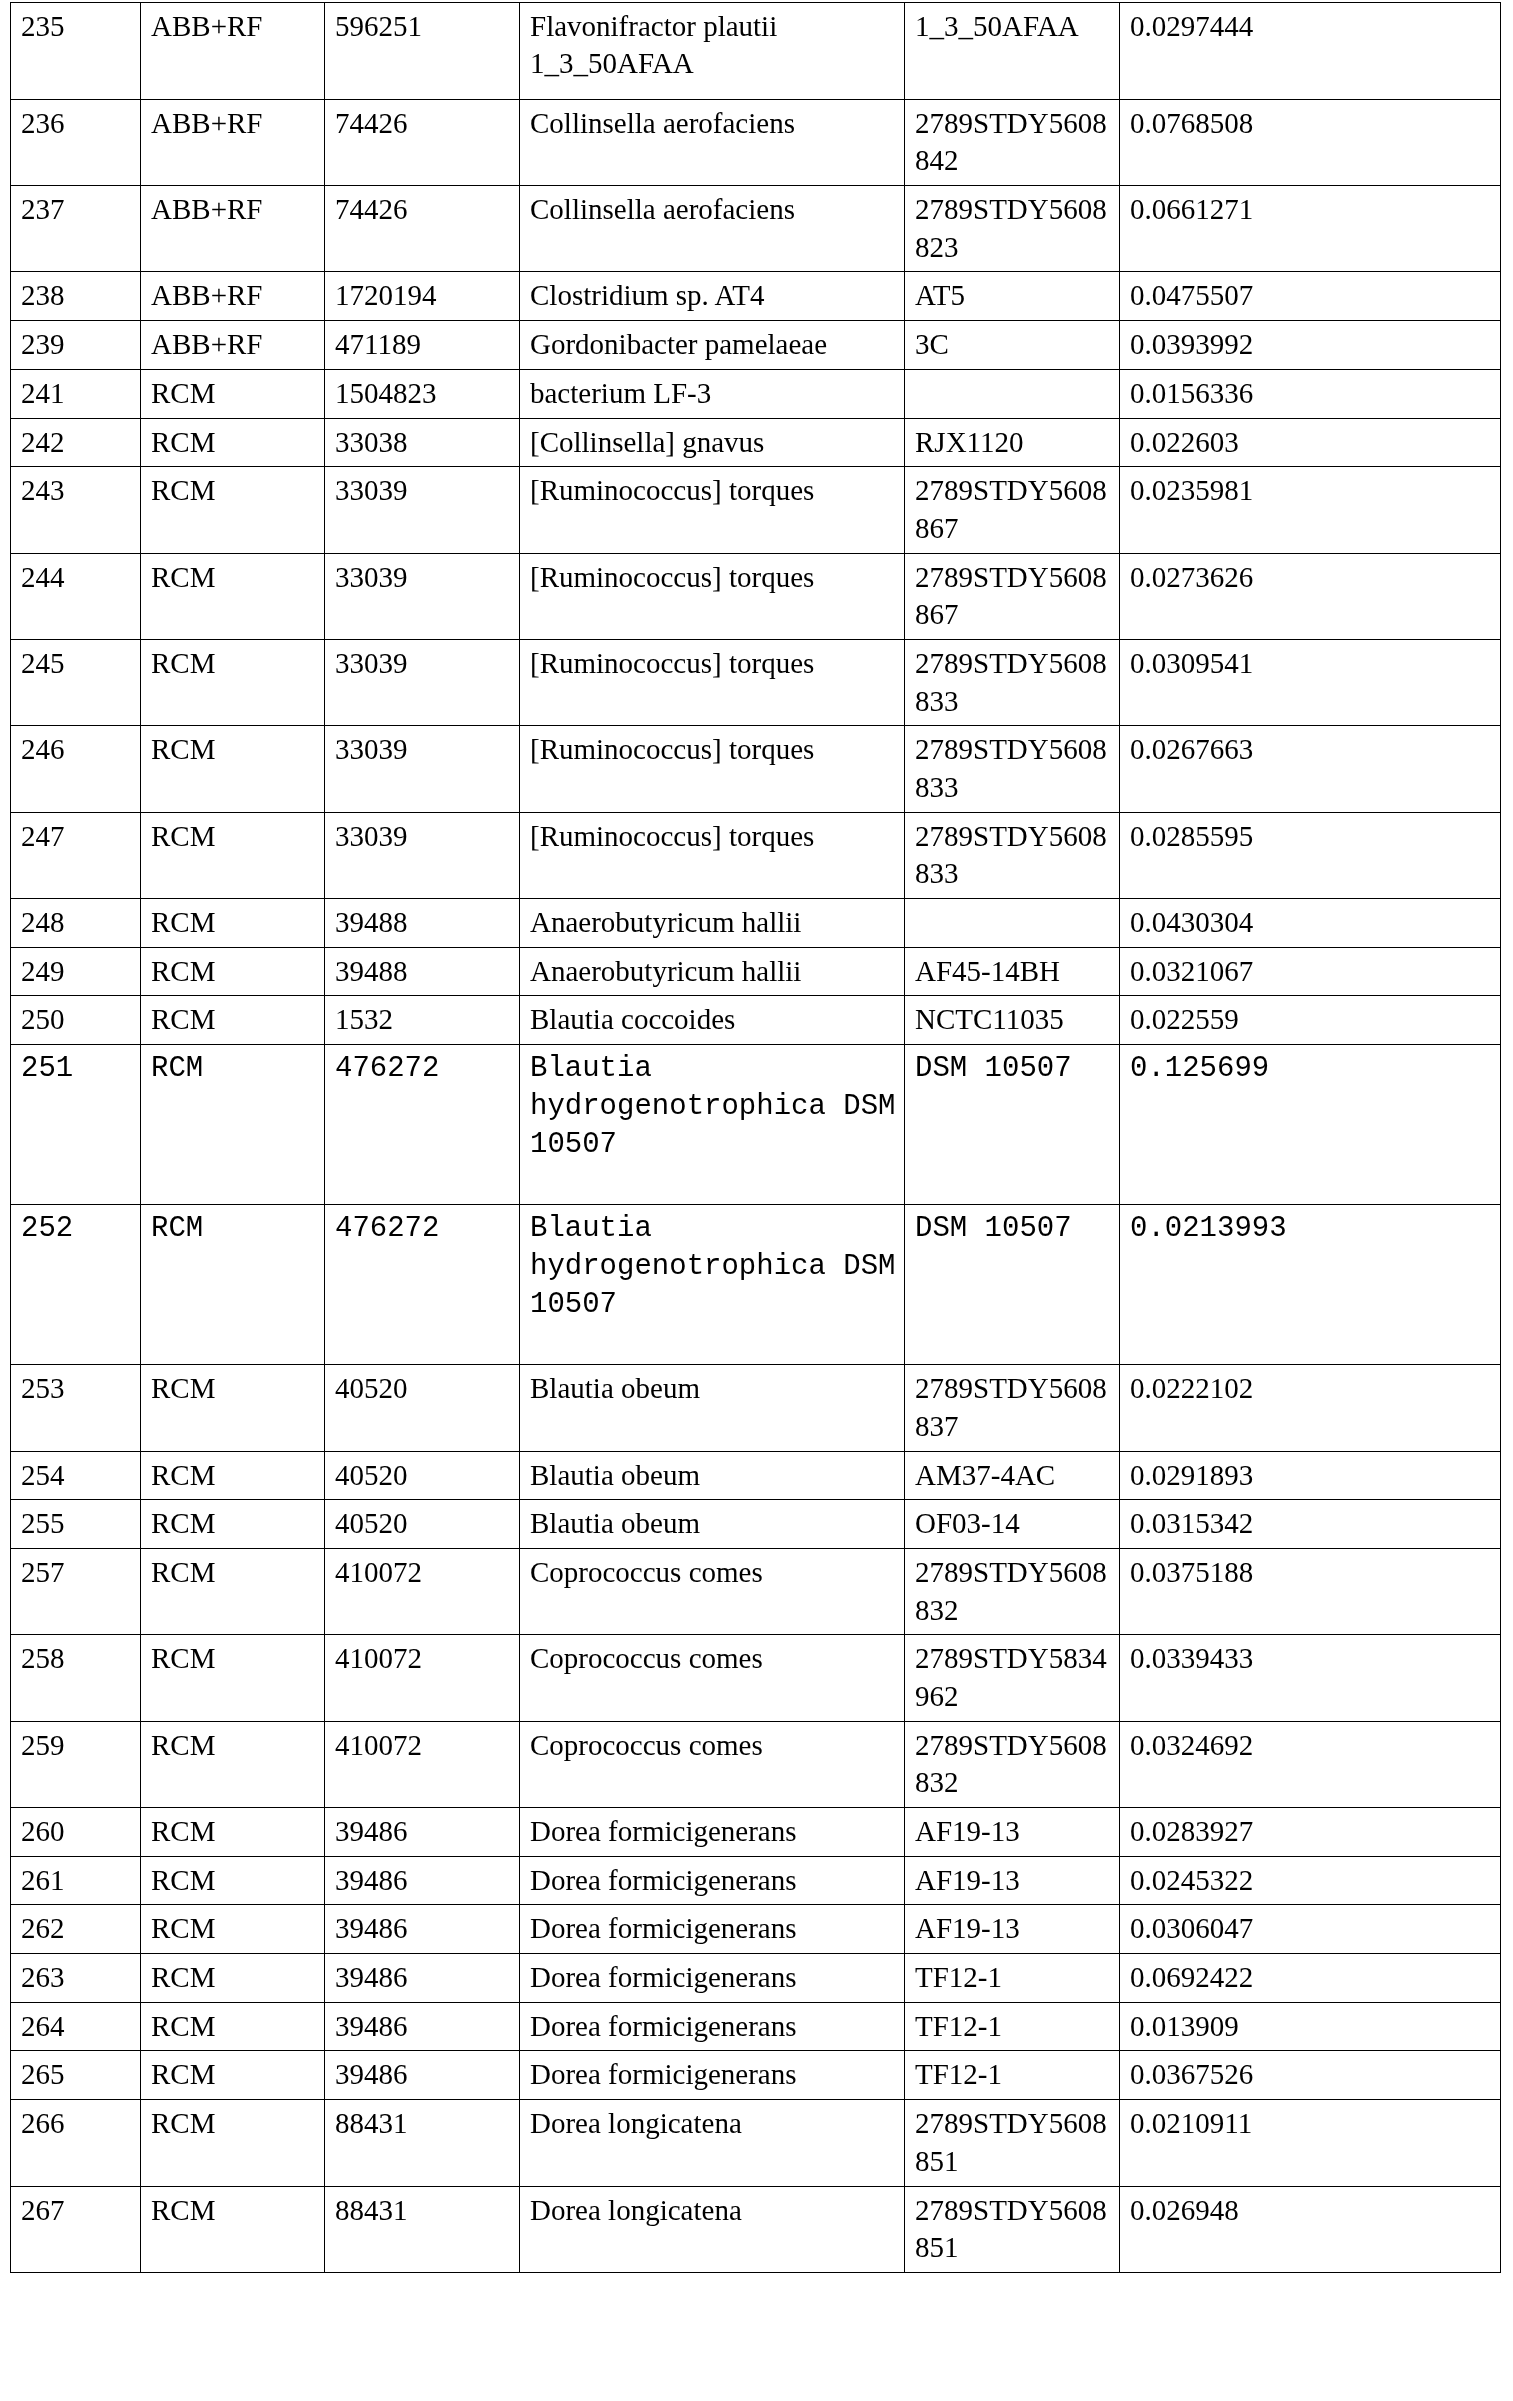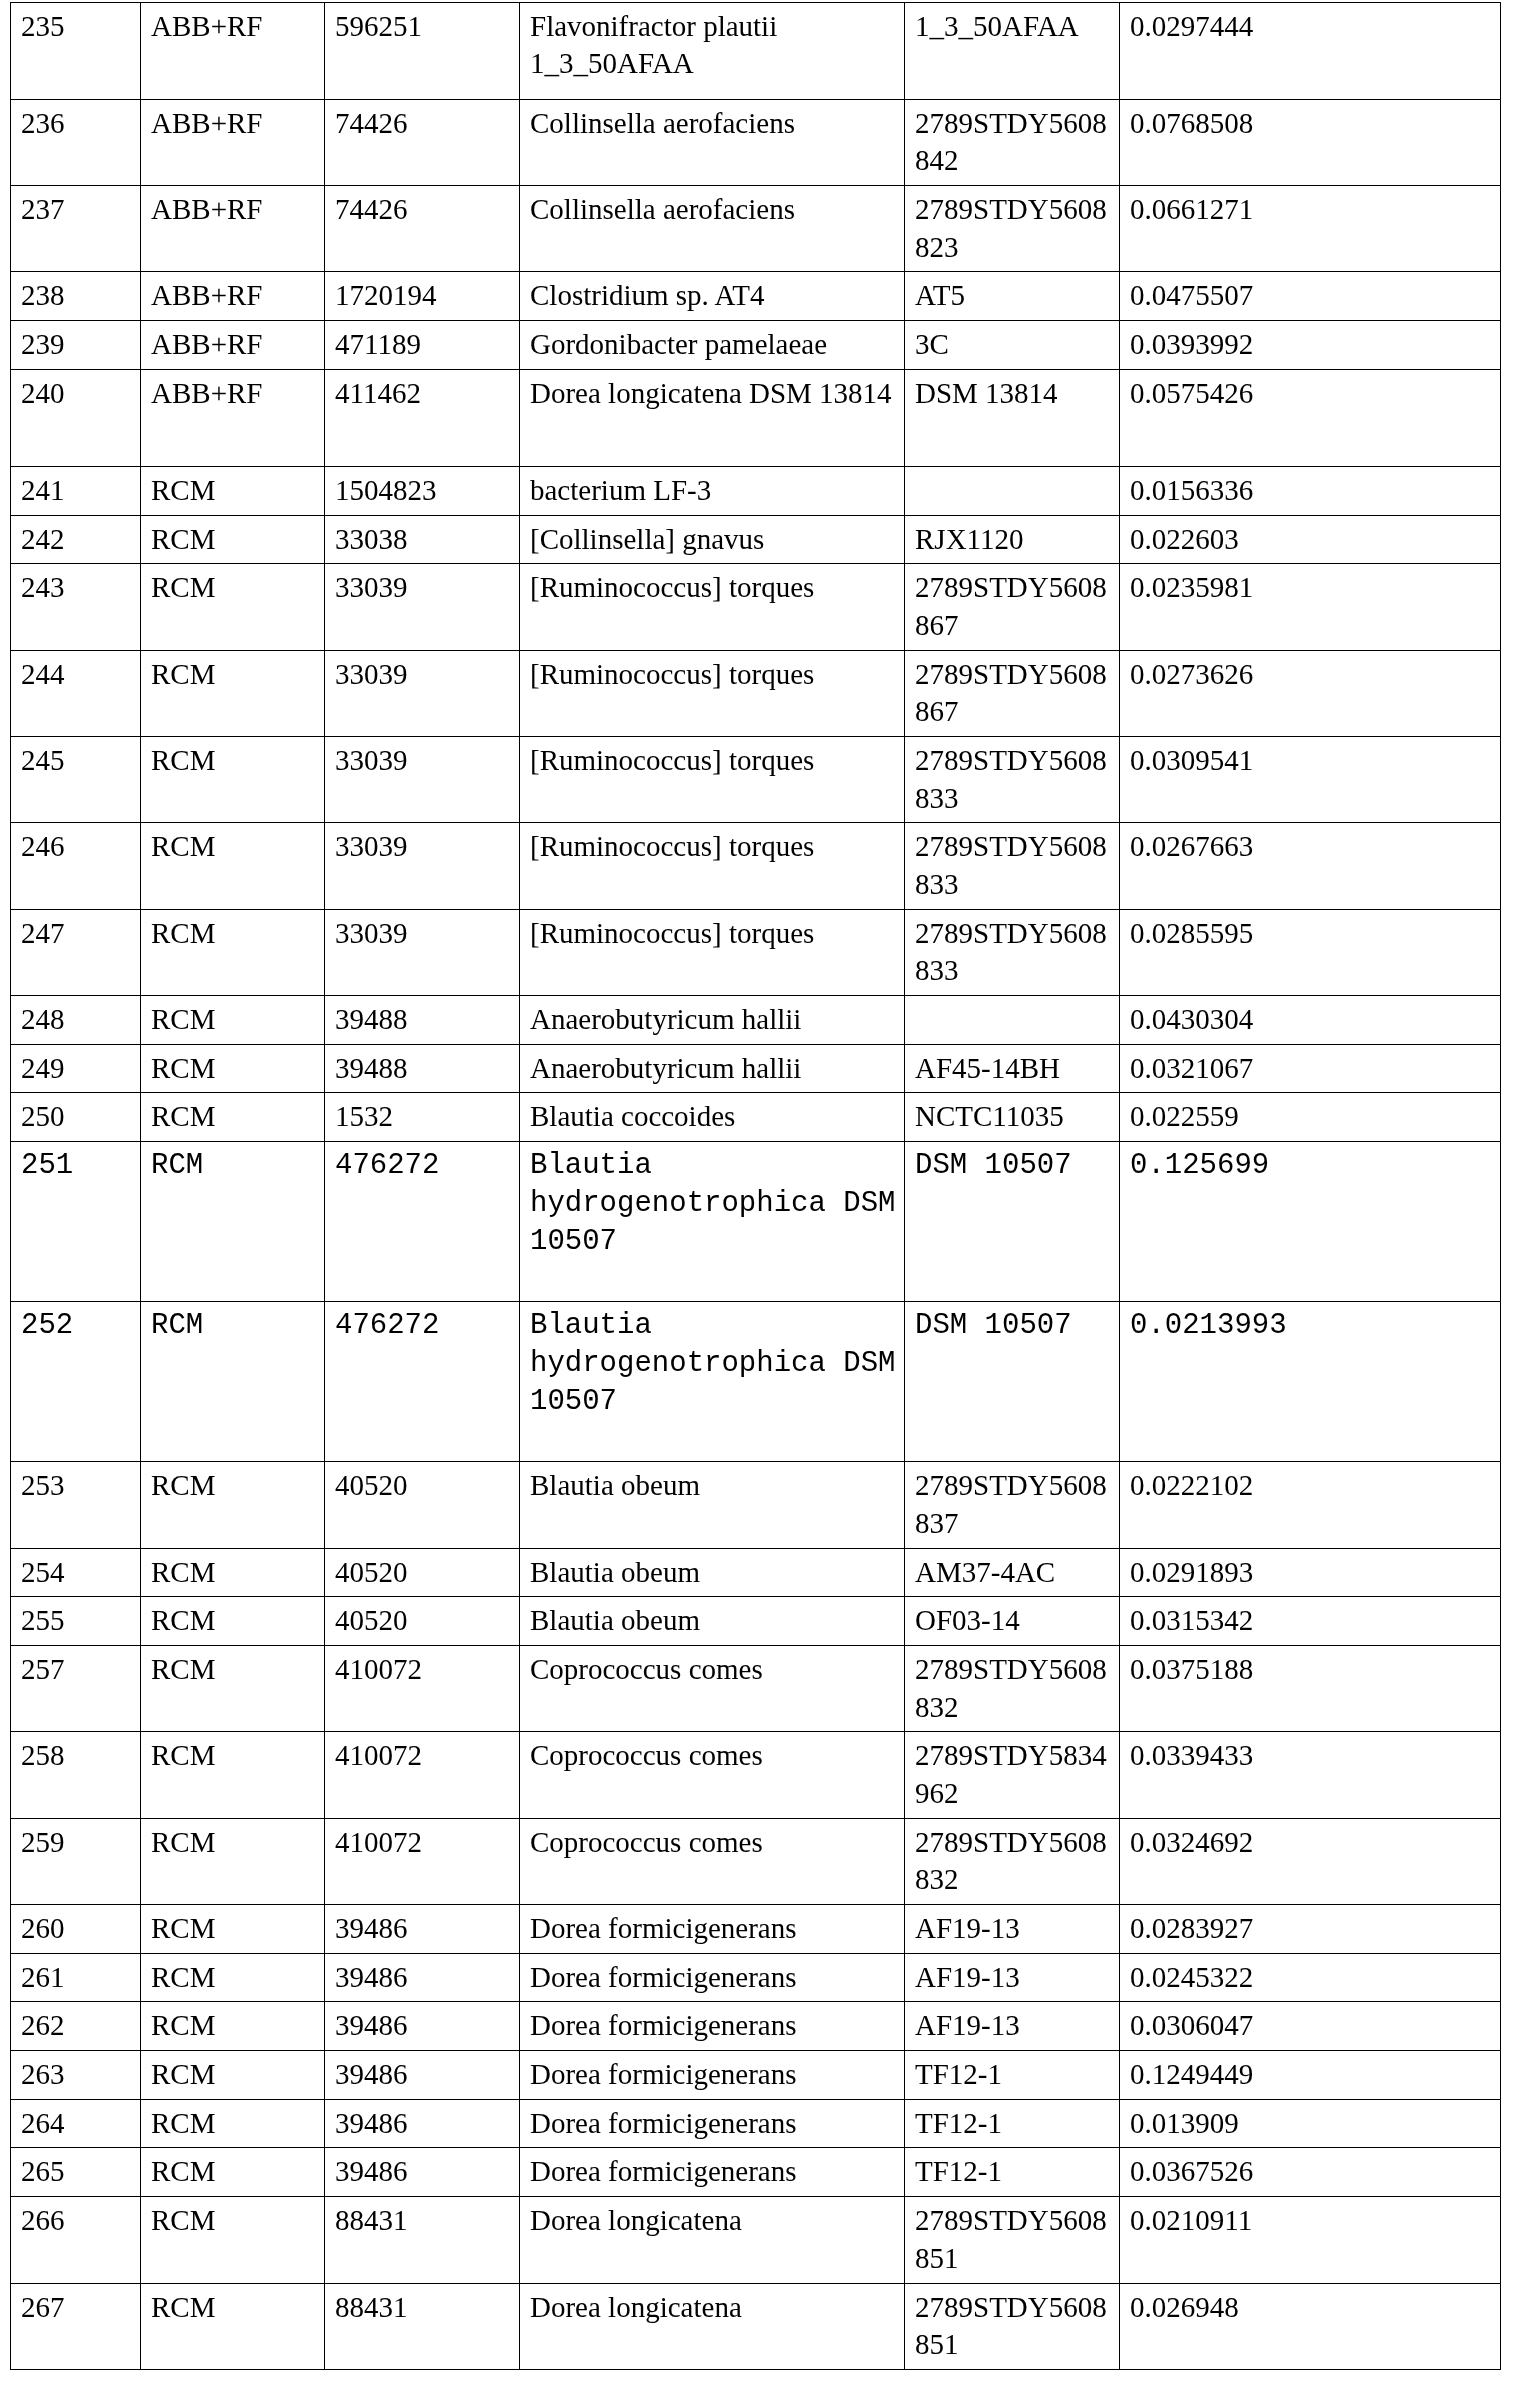--- a/index.html
+++ b/index.html
@@ -103,28 +103,20 @@
           <td>0.0475507</td>
         </tr>
         <tr class="h-1">
           <td>239</td>
           <td>ABB+RF</td>
           <td>471189</td>
           <td>Gordonibacter pamelaeae</td>
           <td>3C</td>
           <td>0.0393992</td>
         </tr>
-        <tr class="h-2">
-          <td>240</td>
-          <td>ABB+RF</td>
-          <td>411462</td>
-          <td>Dorea longicatena DSM 13814</td>
-          <td>DSM 13814</td>
-          <td>0.0575426</td>
-        </tr>
         <tr class="h-1">
           <td>241</td>
           <td>RCM</td>
           <td>1504823</td>
           <td>bacterium LF-3</td>
           <td></td>
           <td>0.0156336</td>
         </tr>
         <tr class="h-1">
           <td>242</td>
@@ -285,21 +277,21 @@
           <td>Dorea formicigenerans</td>
           <td>AF19-13</td>
           <td>0.0306047</td>
         </tr>
         <tr class="h-1">
           <td>263</td>
           <td>RCM</td>
           <td>39486</td>
           <td>Dorea formicigenerans</td>
           <td>TF12-1</td>
-          <td>0.1249449</td>
+          <td>0.0692422</td>
         </tr>
         <tr class="h-1">
           <td>264</td>
           <td>RCM</td>
           <td>39486</td>
           <td>Dorea formicigenerans</td>
           <td>TF12-1</td>
           <td>0.013909</td>
         </tr>
         <tr class="h-1">

